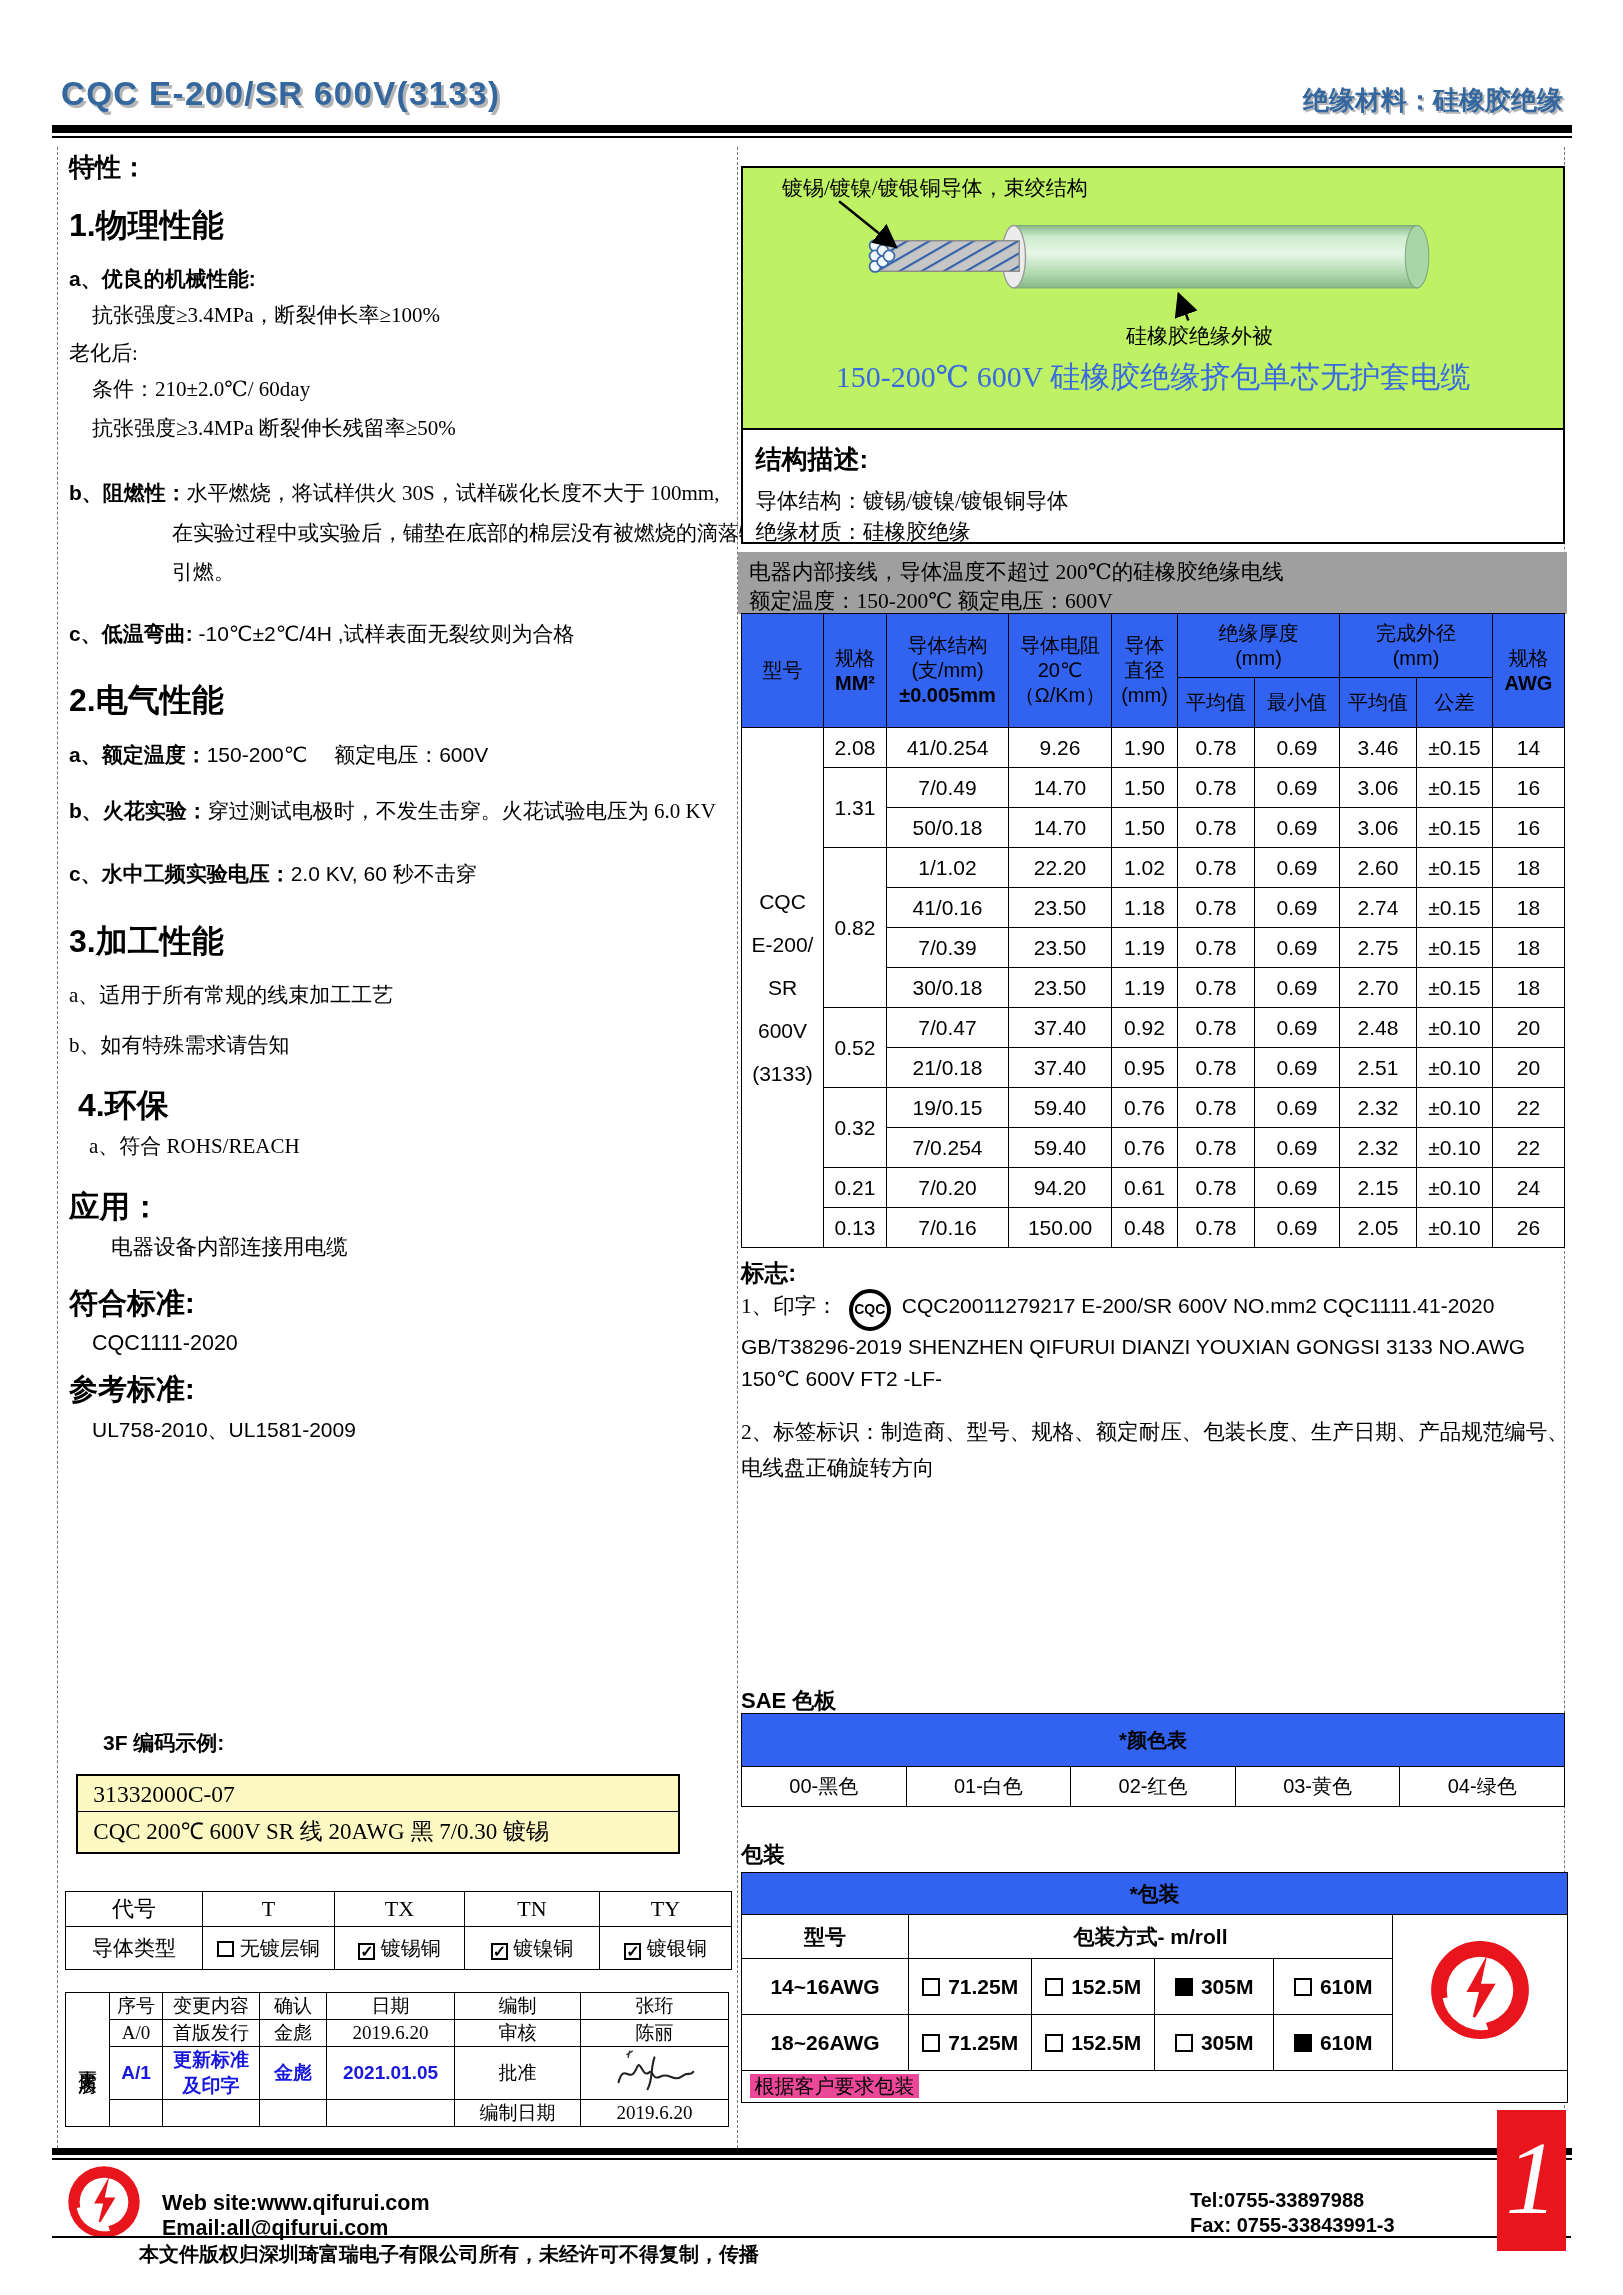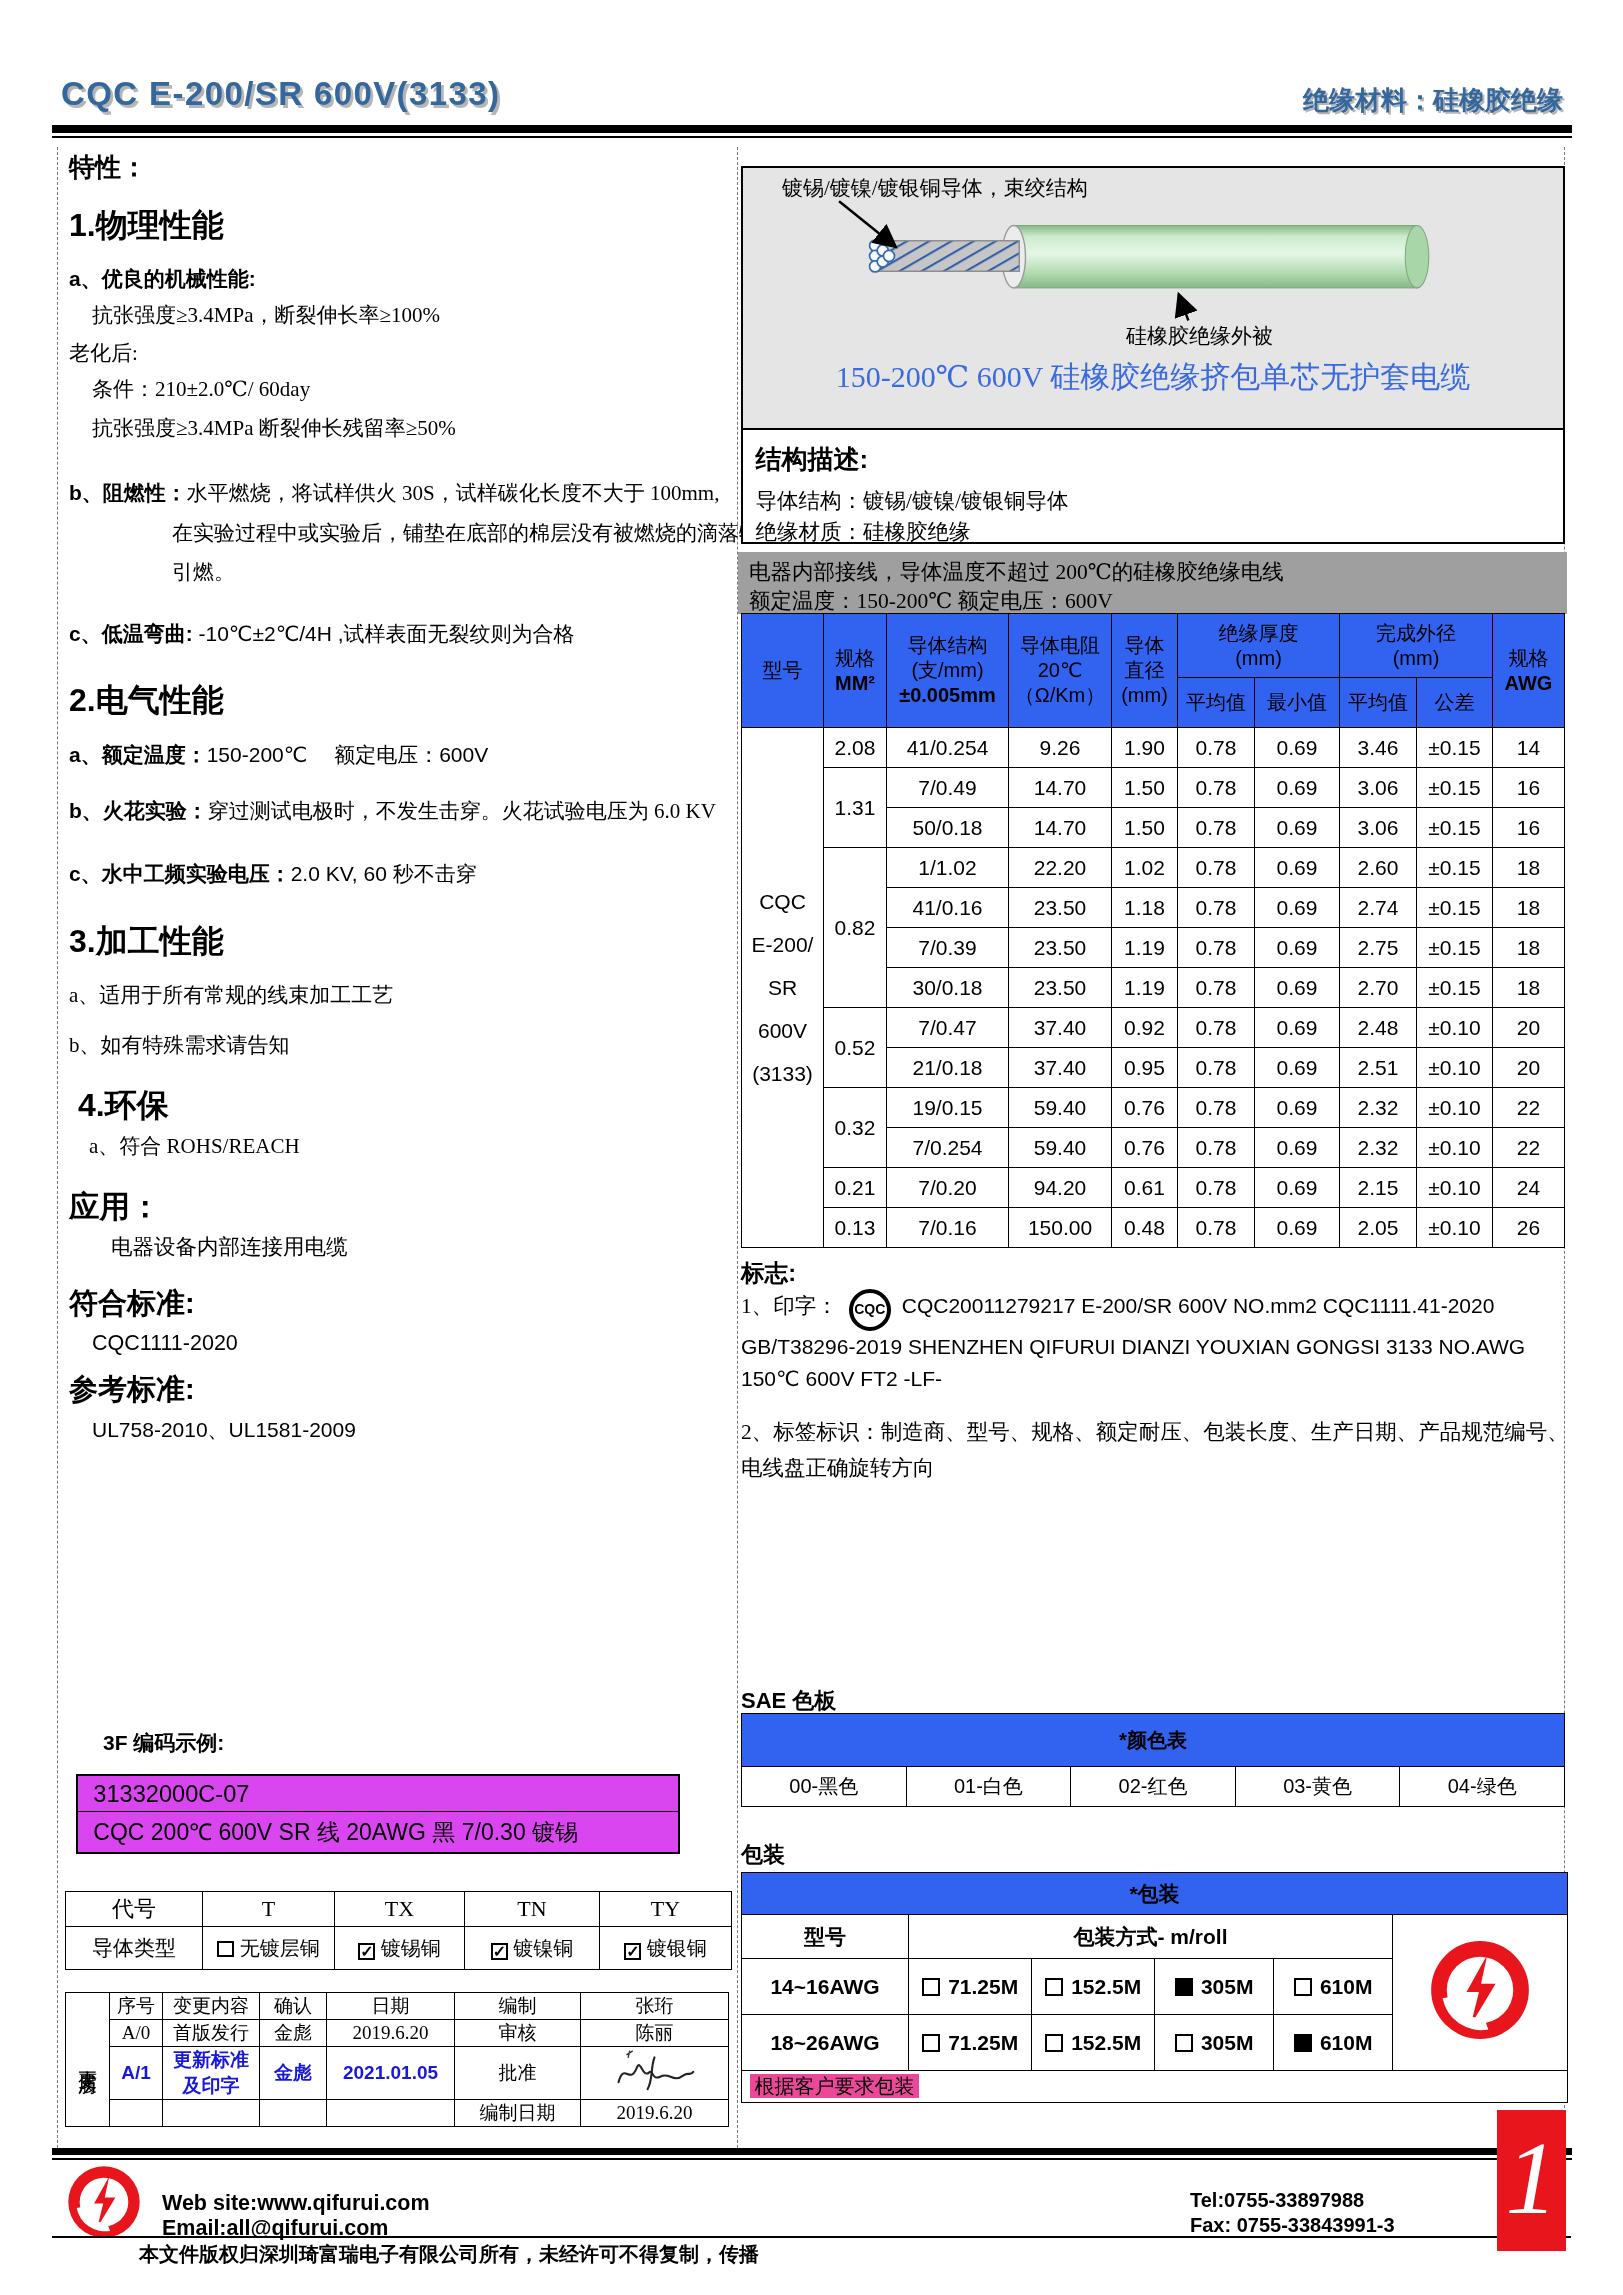--- a/index.html
+++ b/index.html
@@ -31,21 +31,21 @@
   .b32{font-size:22px;font-weight:bold;white-space:nowrap}
   .b30{font-size:21px;font-weight:bold;white-space:nowrap}
   .r30{font-size:21px;white-space:nowrap}
   .r31{font-size:21.5px;white-space:nowrap}
   .s30{font-size:21px;white-space:nowrap;font-family:"Liberation Serif","DejaVu Serif",serif}
   .s31{font-size:21.5px;white-space:nowrap;font-family:"Liberation Serif","DejaVu Serif",serif}
   .lb{font-weight:bold;font-size:21px}
   .line{white-space:nowrap}
 
   
-  .cablebox{width:824px;height:304px;border:2.1px solid #000;background:#e5e5e5}
+  .cablebox{width:824px;height:304px;border:2.1px solid #000;background:#bef264}
   .cable-label{font-size:21px;font-family:"Liberation Serif","DejaVu Serif",serif;white-space:nowrap}
   .caption{width:100%;text-align:center;font-family:"Liberation Serif","DejaVu Serif",serif;
            font-size:30px;color:var(--capblue);white-space:nowrap}
 
   
   .structbox{width:824px;height:116px;border:2.1px solid #000;background:#fff}
   .grayband{width:829px;height:62px;background:var(--grayband)}
   .graytext{font-size:21.5px;font-family:"Liberation Serif","DejaVu Serif",serif;white-space:nowrap}
 
   
@@ -77,21 +77,21 @@
   .pk-logo svg{width:104px;height:104px}
   .pcb{display:inline-block;width:18px;height:18px;border:2.1px solid #000;margin-right:8.3px;vertical-align:-2.1px;background:#fff}
   .pcb-fill{background:#000}
 
   
   .badge{display:inline-block;width:42px;height:42px;border:4.2px solid #000;border-radius:50%;
          text-align:center;line-height:33px;font-size:14px;font-weight:bold;vertical-align:middle;
          margin:0 11px;background:#fff}
 
   
-  .codebox{width:604px;border:2.1px solid #000;background:#d946ef;font-family:Liberation Sans, sans-serif}
+  .codebox{width:604px;border:2.1px solid #000;background:#fef9c3;font-family:Liberation Serif, serif}
   .code-row1{height:36px;border-bottom:1.4px solid #000;font-size:23.6px;line-height:36px;padding-left:15.3px;white-space:nowrap}
   .code-row2{height:40px;font-size:23px;line-height:40px;padding-left:15.3px;white-space:nowrap}
 
   
   .ct{border-collapse:collapse;table-layout:fixed;background:#fff;font-family:"Liberation Serif","DejaVu Serif",serif}
   .ct td{border:1.4px solid #000;text-align:center}
   .ct tr:first-child td{height:35px;font-size:22px}
   .ct tr:last-child td{height:43px;font-size:20px}
   .cb{display:inline-block;width:16.7px;height:16.7px;border:2.1px solid #000;margin-right:5.6px;vertical-align:-2.8px;
       text-align:center;line-height:14px;font-size:16px;font-weight:bold;background:#fff}

